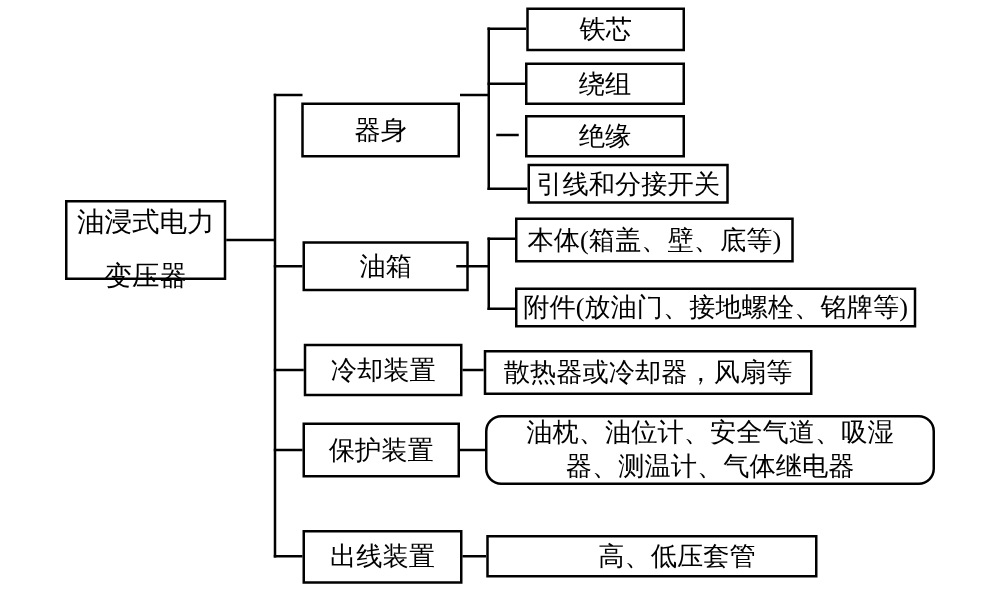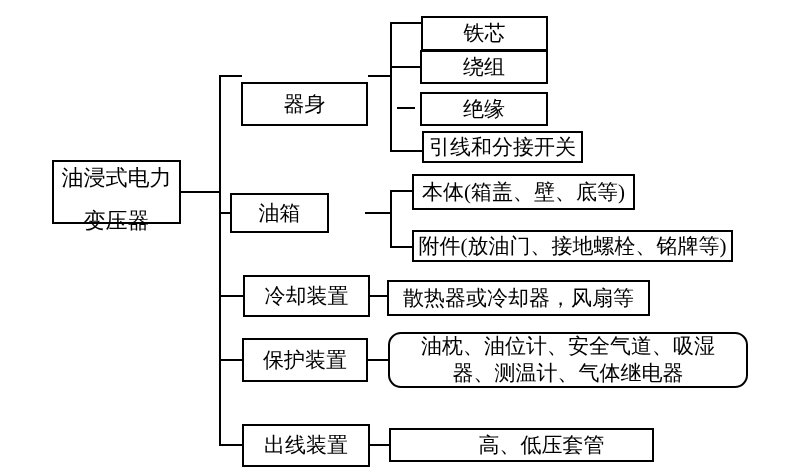--- a/index.html
+++ b/index.html
@@ -47,41 +47,41 @@
   <div class="v-line" style="left:219px;top:75px;height:371px;"></div>
   <div class="h-line" style="left:219px;top:75px;width:23px;"></div>
   <div class="h-line" style="left:219px;top:212px;width:24px;"></div>
   <div class="h-line" style="left:219px;top:295px;width:25px;"></div>
   <div class="h-line" style="left:219px;top:359px;width:24px;"></div>
   <div class="h-line" style="left:219px;top:444px;width:24px;"></div>
 
   <div class="node" style="left:241px;top:54px;width:127px;height:44px;margin-top:28px;">
     <span>器身</span>
   </div>
-  <div class="node" style="left:230px;top:193px;width:99px;height:40px;text-align:right;">
+  <div class="node" style="left:242px;top:193px;width:133px;height:40px;text-align:right;">
     <span>油箱</span>
   </div>
   <div class="node" style="left:243px;top:275px;width:127px;height:42px;">
     <span>冷却装置</span>
   </div>
   <div class="node" style="left:242px;top:338px;width:126px;height:44px;">
     <span>保护装置</span>
   </div>
   <div class="node" style="left:242px;top:424px;width:128px;height:43px;">
     <span>出线装置</span>
   </div>
 
   <div class="h-line" style="left:368px;top:75px;width:24px;"></div>
   <div class="v-line" style="left:390px;top:22px;height:130px;"></div>
   <div class="h-line" style="left:390px;top:22px;width:31px;"></div>
   <div class="h-line" style="left:390px;top:66px;width:30px;"></div>
   <div class="h-line" style="left:397px;top:107px;width:18px;"></div>
   <div class="h-line" style="left:390px;top:150px;width:32px;"></div>
 
-  <div class="node" style="left:421px;top:16px;width:127px;height:35px;">
+  <div class="node" style="left:421px;top:6px;width:127px;height:35px;">
     <span>铁芯</span>
   </div>
   <div class="node" style="left:420px;top:50px;width:128px;height:34px;">
     <span>绕组</span>
   </div>
   <div class="node" style="left:420px;top:92px;width:128px;height:34px;">
     <span>绝缘</span>
   </div>
   <div class="node" style="left:422px;top:131px;width:161px;height:32px;">
     <span>引线和分接开关</span>

